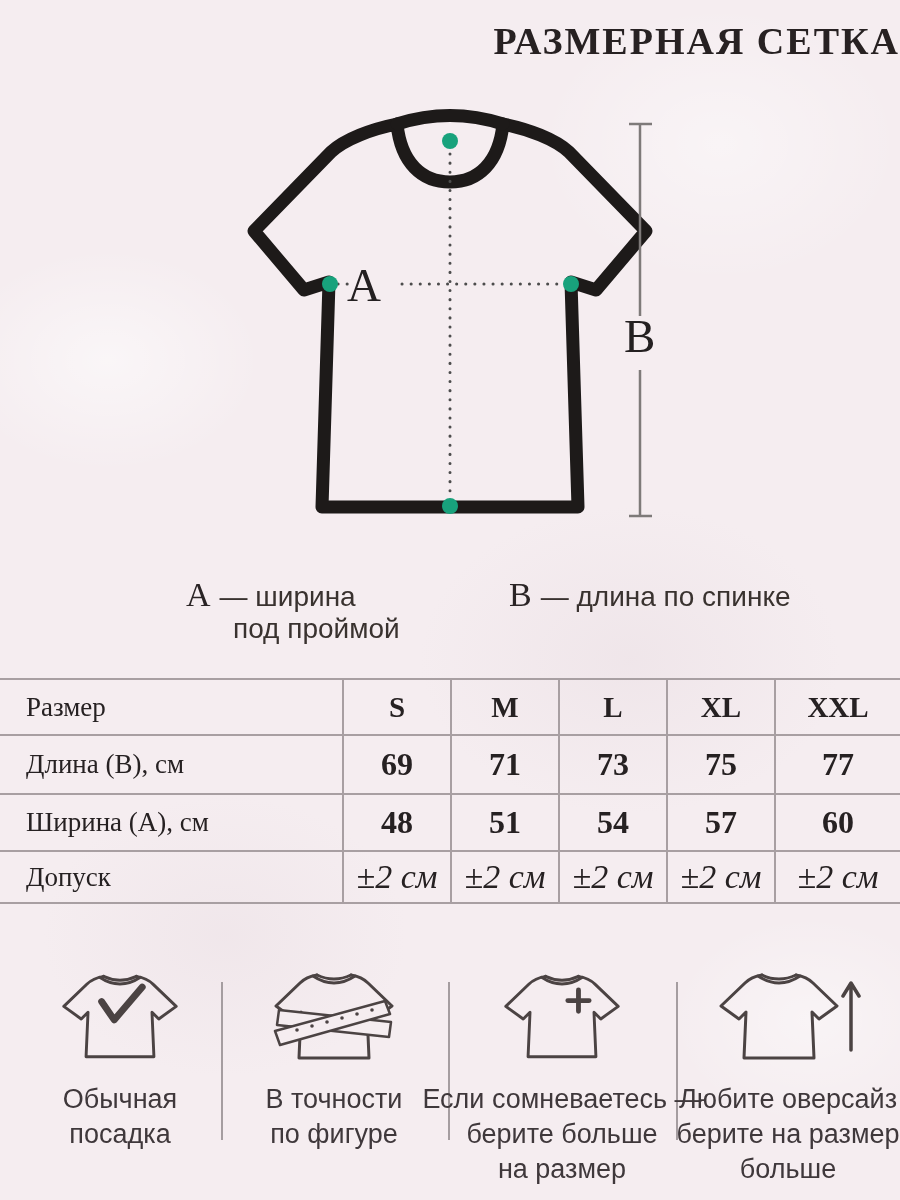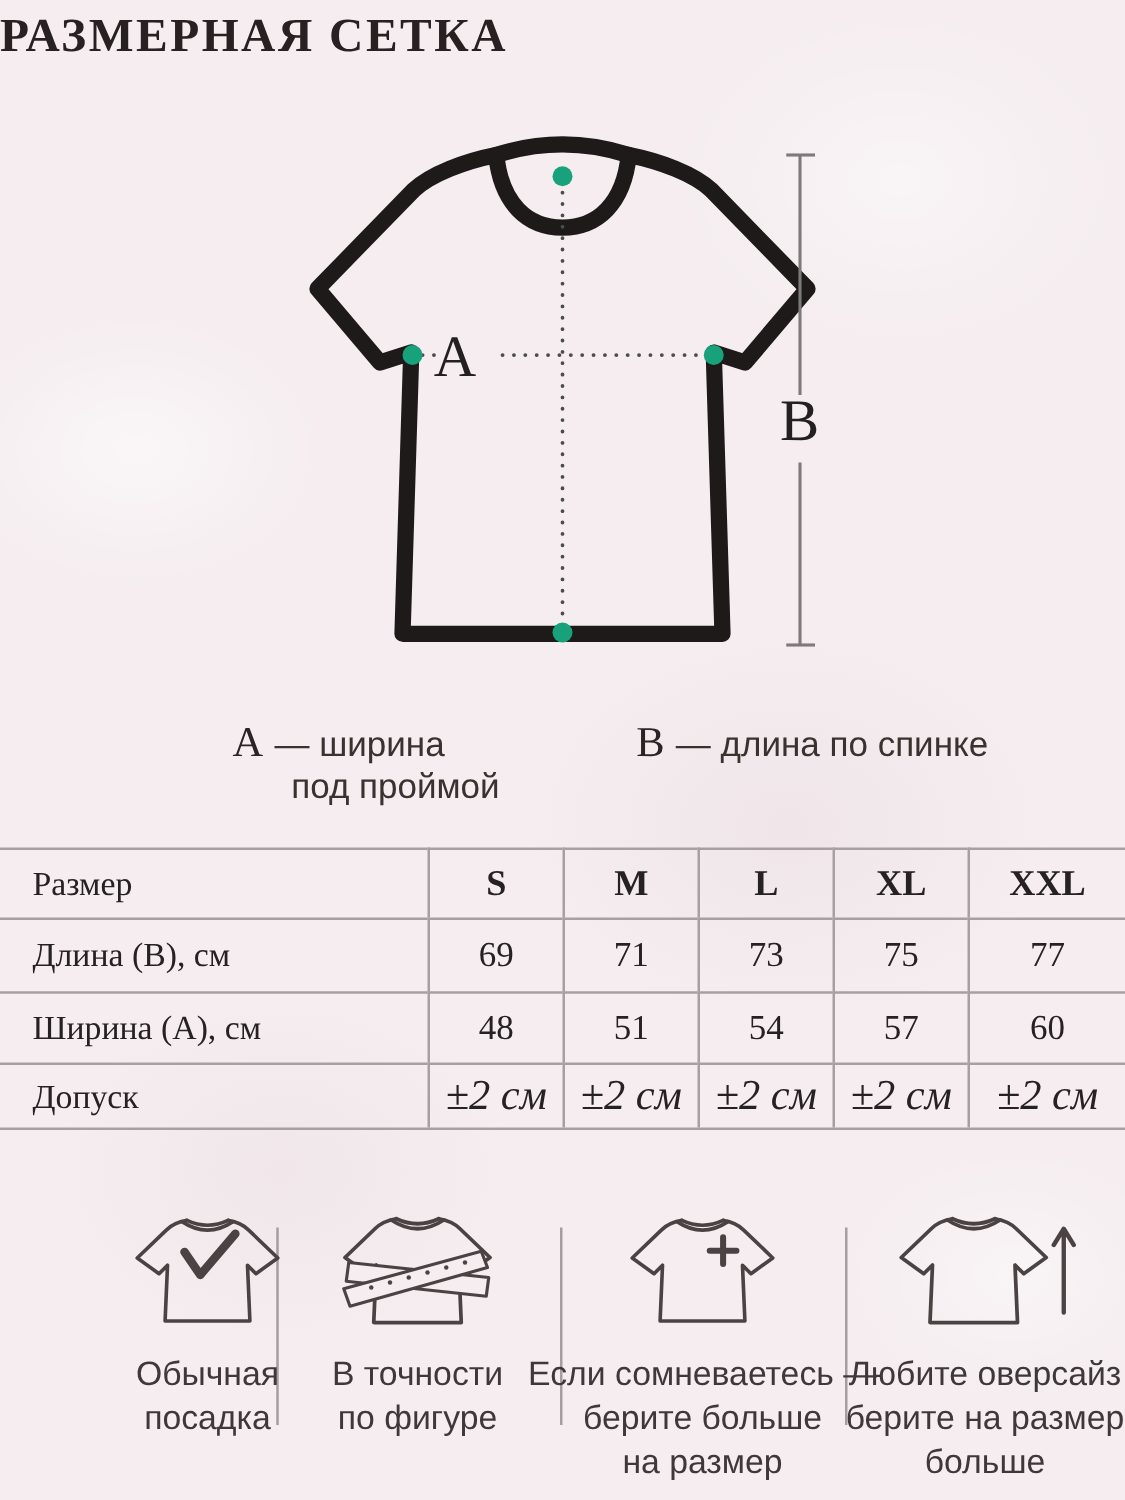--- a/index.html
+++ b/index.html
@@ -13,22 +13,22 @@
   .texture{
     position:absolute;inset:0;pointer-events:none;
     background:
       radial-gradient(220px 160px at 12% 30%, rgba(255,255,255,.5), rgba(255,255,255,0) 70%),
       radial-gradient(260px 200px at 80% 12%, rgba(255,255,255,.4), rgba(255,255,255,0) 70%),
       radial-gradient(300px 220px at 70% 55%, rgba(229,216,222,.35), rgba(229,216,222,0) 70%),
       radial-gradient(260px 200px at 25% 78%, rgba(229,216,222,.3), rgba(229,216,222,0) 70%),
       radial-gradient(200px 150px at 90% 85%, rgba(255,255,255,.4), rgba(255,255,255,0) 70%);
   }
   .title{
-    position:absolute;top:7px;left:0;width:900px;
-    text-align:left;
+    position:absolute;top:19px;left:0;width:900px;
+    text-align:right;
     font-family:"Liberation Serif",serif;
     font-size:38px;font-weight:600;letter-spacing:2px;
     color:#272122;
   }
   svg.diagram{position:absolute;left:0;top:0;}
 
   
   .legend-line{position:absolute;white-space:nowrap;font-size:28px;color:#39322f;}
   .legend-letter{font-family:"Liberation Serif",serif;font-size:34px;color:#2a2425;}
   .legend-rest{margin-left:9px;text-align:center;}
@@ -44,21 +44,21 @@
     color:#262122;
   }
   .size-table .cell{
     display:flex;align-items:center;justify-content:center;
     border-top:2px solid #a89fa2;
     font-size:28px;
   }
   .size-table .cell.vline{border-left:2px solid #a89fa2;}
   .size-table .cell.rowlabel{justify-content:flex-start;padding-left:26px;font-size:27px;}
   .size-table .cell.szhead{font-weight:700;font-size:29px;}
-  .size-table .cell.num{font-weight:400;font-size:28px;}
+  .size-table .cell.num{font-weight:700;font-size:32px;}
   .size-table .cell.tol{font-size:34px;font-style:italic;}
 
   
   .fit-guide{position:absolute;left:0;top:952px;width:900px;height:248px;}
   .fit-item{position:absolute;top:0;height:248px;display:flex;flex-direction:column;align-items:center;}
   .fit-item .icon-box{height:118px;display:flex;align-items:flex-end;justify-content:center;}
   .fit-caption{margin-top:12px;text-align:center;font-size:27px;line-height:35px;color:#3f383b;white-space:nowrap;}
   .vdivider{position:absolute;top:30px;width:2px;height:158px;background:#a59da0;}
 </style>
 </head>
@@ -150,21 +150,21 @@
   <div class="cell vline tol">±2 см</div>
   <div class="cell vline tol">±2 см</div>
   <div class="cell vline tol">±2 см</div>
 </div>
 
 <div class="fit-guide">
   <div class="vdivider" style="left:221px;"></div>
   <div class="vdivider" style="left:448px;"></div>
   <div class="vdivider" style="left:676px;"></div>
 
-  <div class="fit-item" style="left:0;width:240px;margin-left:46px;">
+  <div class="fit-item" style="left:0;width:240px;">
     <div class="icon-box">
       <svg width="126" height="104" viewBox="0 0 130 100">
         <g stroke="#4b4343" stroke-width="3" fill="none" stroke-linejoin="round" stroke-linecap="round">
           <path d="M 48,7 C 42,8 35,11 31,15 L 7,38 L 25,51 L 32,44 L 30,90 L 100,90 L 98,44 L 105,51 L 123,38 L 99,15 C 95,11 88,8 82,7"></path>
           <path d="M 48,7 Q 65,15 82,7"></path>
           <path d="M 44,8 Q 65,22 86,8"></path>
           <path d="M 46,33 L 59,52 L 88,18" stroke-width="7"></path>
         </g>
       </svg>
     </div>

